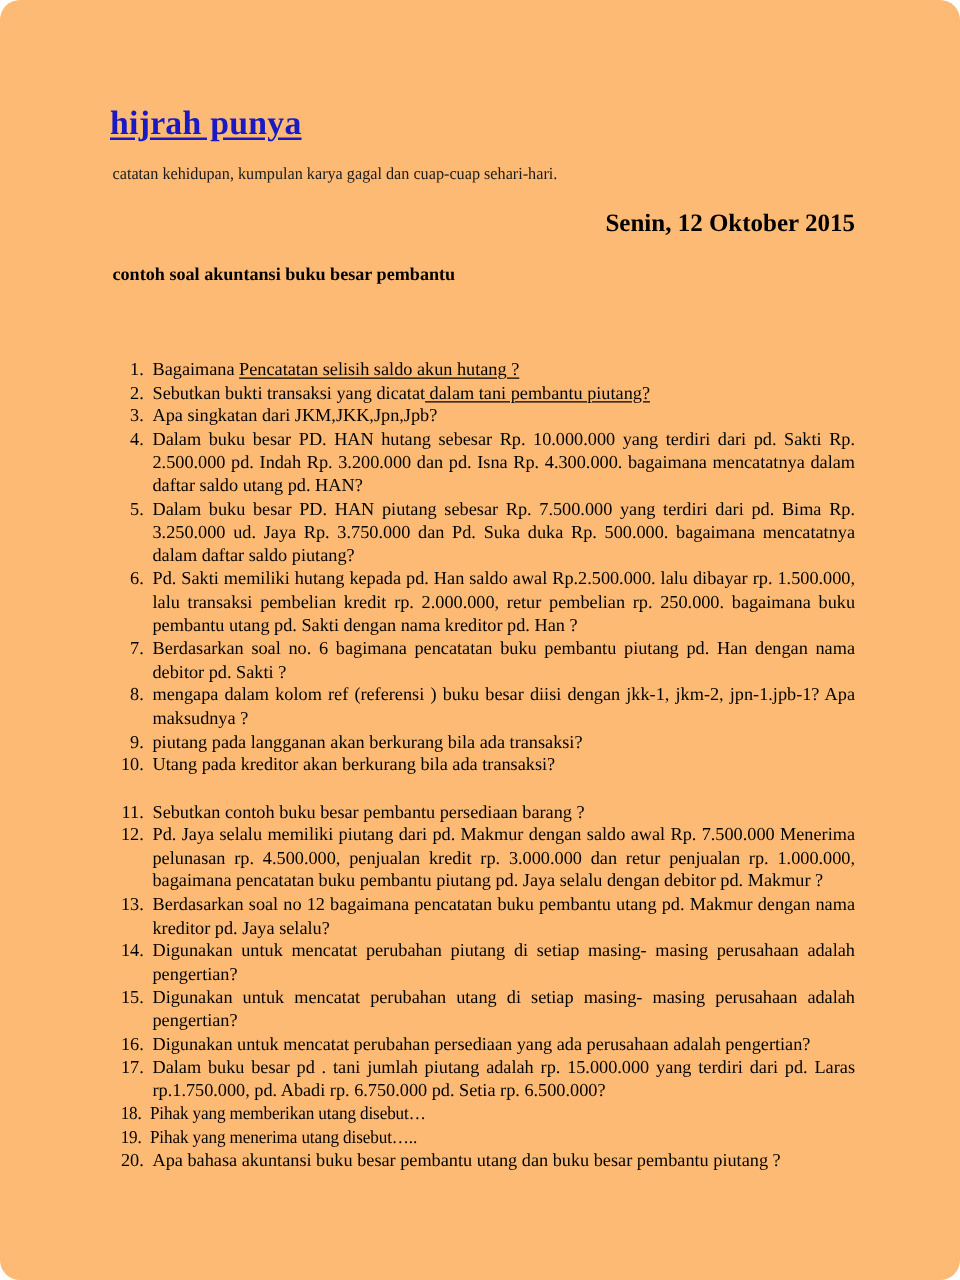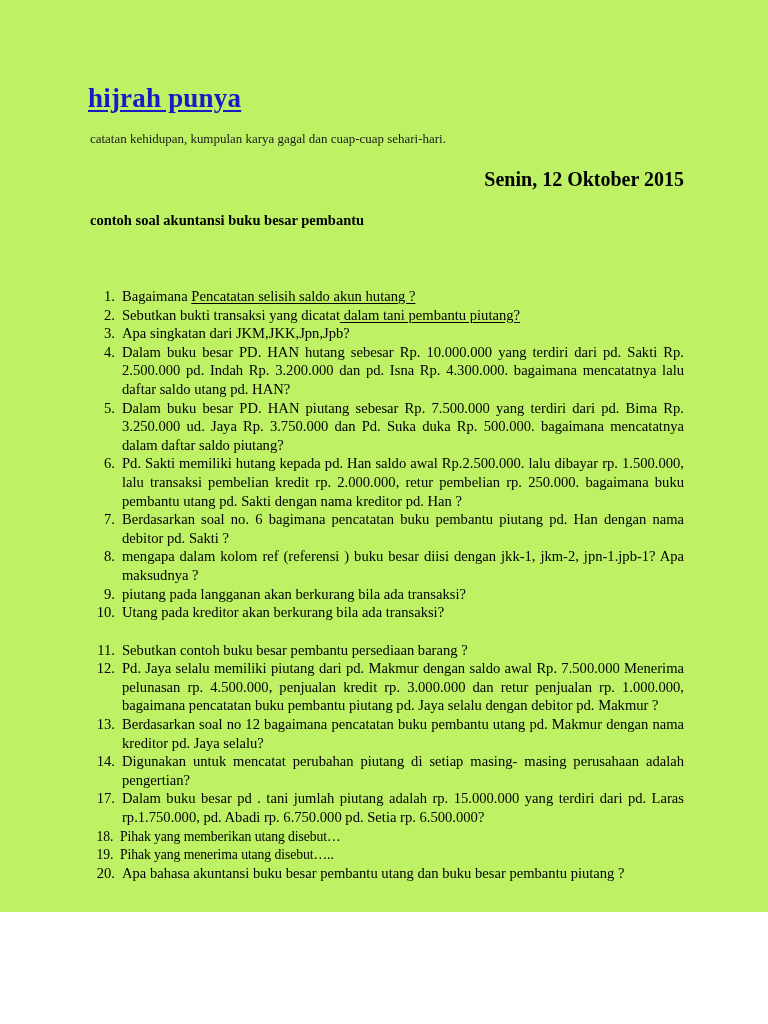--- a/index.html
+++ b/index.html
@@ -11,23 +11,24 @@
   body {
     width: 768px;
     height: 1024px;
     font-family: "Liberation Serif", "DejaVu Serif", serif;
     color: #000000;
     overflow: hidden;
   }
   .page {
     position: relative;
     width: 768px;
-    height: 912px;
-    background: #bef264;
+    height: 1024px;
+    background: #fdba74;
     box-sizing: border-box;
+    border-radius: 16px;
   }
   .content {
     position: absolute;
     left: 88px;
     top: 82px;
     width: 596px;
   }
 
   
   .blog-title {
@@ -125,31 +126,33 @@
     <div class="blog-tagline">catatan kehidupan, kumpulan karya gagal dan cuap-cuap sehari-hari.</div>
 
     <div class="post-date">Senin, 12 Oktober 2015</div>
 
     <div class="post-title">contoh soal akuntansi buku besar pembantu</div>
 
     <ol class="qlist">
         <li class="qitem nojust"><span class="num">1.</span><span><span>Bagaimana </span><span class="u">Pencatatan selisih saldo akun hutang ?</span></span></li>
         <li class="qitem nojust"><span class="num">2.</span><span><span> Sebutkan bukti transaksi yang dicatat</span><span class="u"> dalam tani pembantu piutang?</span></span></li>
         <li class="qitem nojust"><span class="num">3.</span><span><span>Apa singkatan dari JKM,JKK,Jpn,Jpb?</span></span></li>
-        <li class="qitem"><span class="num">4.</span><span><span> Dalam buku besar PD. HAN  hutang sebesar Rp. 10.000.000 yang terdiri dari pd. Sakti Rp. 2.500.000 pd. Indah Rp. 3.200.000 dan pd. Isna Rp. 4.300.000. bagaimana mencatatnya lalu daftar saldo utang pd. HAN?</span></span></li>
+        <li class="qitem"><span class="num">4.</span><span><span> Dalam buku besar PD. HAN  hutang sebesar Rp. 10.000.000 yang terdiri dari pd. Sakti Rp. 2.500.000 pd. Indah Rp. 3.200.000 dan pd. Isna Rp. 4.300.000. bagaimana mencatatnya dalam daftar saldo utang pd. HAN?</span></span></li>
         <li class="qitem"><span class="num">5.</span><span><span> Dalam buku besar PD. HAN piutang sebesar Rp. 7.500.000 yang terdiri dari pd. Bima Rp. 3.250.000 ud. Jaya Rp. 3.750.000 dan Pd. Suka duka Rp. 500.000. bagaimana mencatatnya dalam daftar saldo piutang?</span></span></li>
         <li class="qitem"><span class="num">6.</span><span><span>Pd. Sakti memiliki hutang kepada pd. Han saldo awal Rp.2.500.000. lalu dibayar rp. 1.500.000, lalu transaksi pembelian kredit rp. 2.000.000, retur pembelian rp. 250.000. bagaimana buku pembantu utang pd. Sakti dengan nama kreditor pd. Han ?</span></span></li>
         <li class="qitem"><span class="num">7.</span><span><span> Berdasarkan soal no. 6 bagimana pencatatan buku pembantu piutang pd. Han dengan nama debitor pd. Sakti ?</span></span></li>
         <li class="qitem"><span class="num">8.</span><span><span> mengapa dalam kolom ref (referensi ) buku besar diisi dengan jkk-1, jkm-2, jpn-1.jpb-1? Apa maksudnya ?</span></span></li>
         <li class="qitem nojust"><span class="num">9.</span><span><span> piutang pada langganan akan berkurang bila ada transaksi?</span></span></li>
         <li class="qitem nojust"><span class="num">10.</span><span><span>Utang pada kreditor akan berkurang bila ada transaksi?</span></span></li>
         <li class="qitem gap-before nojust"><span class="num">11.</span><span><span>Sebutkan contoh buku besar pembantu persediaan barang ?</span></span></li>
         <li class="qitem"><span class="num">12.</span><span><span>Pd. Jaya selalu memiliki piutang dari pd. Makmur dengan saldo awal Rp. 7.500.000 Menerima pelunasan rp. 4.500.000, penjualan kredit rp. 3.000.000 dan retur penjualan rp. 1.000.000, bagaimana pencatatan buku pembantu piutang pd. Jaya selalu dengan debitor pd. Makmur ?</span></span></li>
         <li class="qitem"><span class="num">13.</span><span><span>Berdasarkan soal no 12 bagaimana pencatatan buku pembantu utang pd. Makmur dengan nama kreditor pd. Jaya selalu?</span></span></li>
         <li class="qitem"><span class="num">14.</span><span><span>Digunakan untuk mencatat perubahan  piutang di setiap masing- masing perusahaan adalah pengertian?</span></span></li>
+        <li class="qitem"><span class="num">15.</span><span><span> Digunakan untuk mencatat perubahan  utang di setiap masing- masing perusahaan adalah pengertian?</span></span></li>
+        <li class="qitem nojust"><span class="num">16.</span><span><span>Digunakan untuk mencatat perubahan persediaan yang ada perusahaan adalah pengertian?</span></span></li>
         <li class="qitem"><span class="num">17.</span><span><span>Dalam buku besar pd . tani jumlah piutang adalah rp. 15.000.000 yang terdiri dari pd. Laras rp.1.750.000, pd. Abadi rp. 6.750.000 pd. Setia rp. 6.500.000?</span></span></li>
         <li class="qitem narrow nojust"><span class="num">18.</span><span><span>Pihak yang memberikan utang disebut…</span></span></li>
         <li class="qitem narrow nojust"><span class="num">19.</span><span><span>Pihak yang menerima utang disebut…..</span></span></li>
         <li class="qitem nojust"><span class="num">20.</span><span><span>Apa bahasa akuntansi buku besar pembantu utang dan buku besar pembantu piutang ?</span></span></li>
       </ol>
 
   </div>
 </div>
 
 </body></html>

